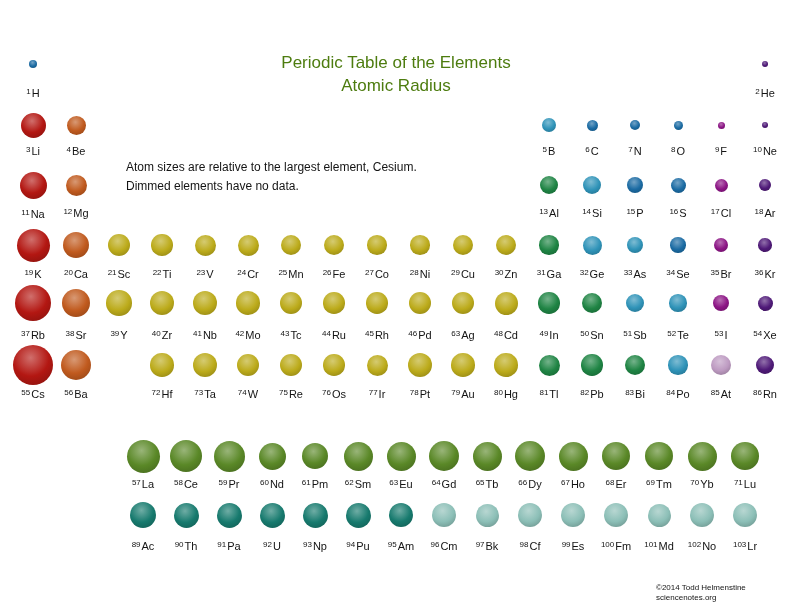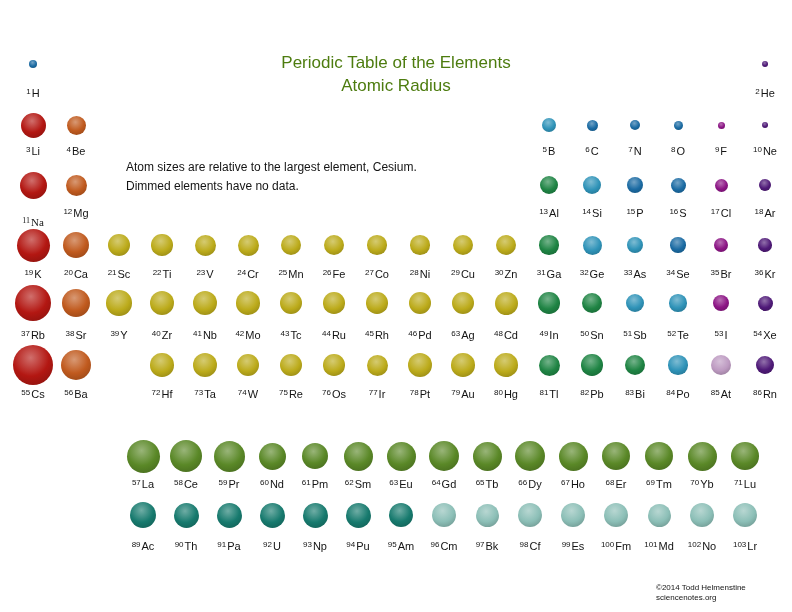--- a/index.html
+++ b/index.html
@@ -43,21 +43,21 @@
       <div class="atom-label" style="left: 592px; top: 145px;"><span class="z">6</span><span class="sym">C</span></div>
       <div class="atom-circle" style="left: 630px; top: 120px; height: 10px; width: 10px; background: radial-gradient(circle at 44% 32%, rgb(114, 163, 198) 0%, rgb(27, 107, 163) 52%, rgb(19, 77, 117) 100%);"></div>
       <div class="atom-label" style="left: 635px; top: 145px;"><span class="z">7</span><span class="sym">N</span></div>
       <div class="atom-circle" style="left: 673.5px; top: 120.5px; height: 9px; width: 9px; background: radial-gradient(circle at 44% 32%, rgb(114, 163, 198) 0%, rgb(27, 107, 163) 52%, rgb(19, 77, 117) 100%);"></div>
       <div class="atom-label" style="left: 678px; top: 145px;"><span class="z">8</span><span class="sym">O</span></div>
       <div class="atom-circle" style="left: 717.5px; top: 121.5px; height: 7px; width: 7px; background: radial-gradient(circle at 44% 32%, rgb(184, 110, 179) 0%, rgb(140, 21, 133) 52%, rgb(101, 15, 96) 100%);"></div>
       <div class="atom-label" style="left: 721px; top: 145px;"><span class="z">9</span><span class="sym">F</span></div>
       <div class="atom-circle" style="left: 761.7px; top: 121.7px; height: 6.6px; width: 6.6px; background: radial-gradient(circle at 44% 32%, rgb(146, 113, 171) 0%, rgb(79, 26, 120) 52%, rgb(57, 19, 86) 100%);"></div>
       <div class="atom-label" style="left: 765px; top: 145px;"><span class="z">10</span><span class="sym">Ne</span></div>
       <div class="atom-circle" style="left: 19.5px; top: 171.5px; height: 27px; width: 27px; background: radial-gradient(circle at 44% 32%, rgb(208, 111, 108) 0%, rgb(179, 23, 18) 52%, rgb(129, 17, 13) 100%);"></div>
-      <div class="atom-label" style="left: 33px; top: 216px; font-family: Liberation Serif, serif;"><span class="z">11</span><span class="sym">Na</span></div>
+      <div class="atom-label" style="left: 33px; top: 208px;"><span class="z">11</span><span class="sym">Na</span></div>
       <div class="atom-circle" style="left: 65.5px; top: 174.5px; height: 21px; width: 21px; background: radial-gradient(circle at 44% 32%, rgb(216, 153, 116) 0%, rgb(192, 90, 30) 52%, rgb(138, 65, 22) 100%);"></div>
       <div class="atom-label" style="left: 76px; top: 207px;"><span class="z">12</span><span class="sym">Mg</span></div>
       <div class="atom-circle" style="left: 540px; top: 176px; height: 18px; width: 18px; background: radial-gradient(circle at 44% 32%, rgb(116, 179, 139) 0%, rgb(31, 132, 68) 52%, rgb(22, 95, 49) 100%);"></div>
       <div class="atom-label" style="left: 549px; top: 207px;"><span class="z">13</span><span class="sym">Al</span></div>
       <div class="atom-circle" style="left: 583px; top: 176px; height: 18px; width: 18px; background: radial-gradient(circle at 44% 32%, rgb(126, 188, 211) 0%, rgb(47, 147, 184) 52%, rgb(34, 106, 132) 100%);"></div>
       <div class="atom-label" style="left: 592px; top: 207px;"><span class="z">14</span><span class="sym">Si</span></div>
       <div class="atom-circle" style="left: 627px; top: 177px; height: 16px; width: 16px; background: radial-gradient(circle at 44% 32%, rgb(114, 163, 198) 0%, rgb(27, 107, 163) 52%, rgb(19, 77, 117) 100%);"></div>
       <div class="atom-label" style="left: 635px; top: 207px;"><span class="z">15</span><span class="sym">P</span></div>
       <div class="atom-circle" style="left: 670.5px; top: 177.5px; height: 15px; width: 15px; background: radial-gradient(circle at 44% 32%, rgb(114, 163, 198) 0%, rgb(27, 107, 163) 52%, rgb(19, 77, 117) 100%);"></div>
       <div class="atom-label" style="left: 678px; top: 207px;"><span class="z">16</span><span class="sym">S</span></div>

